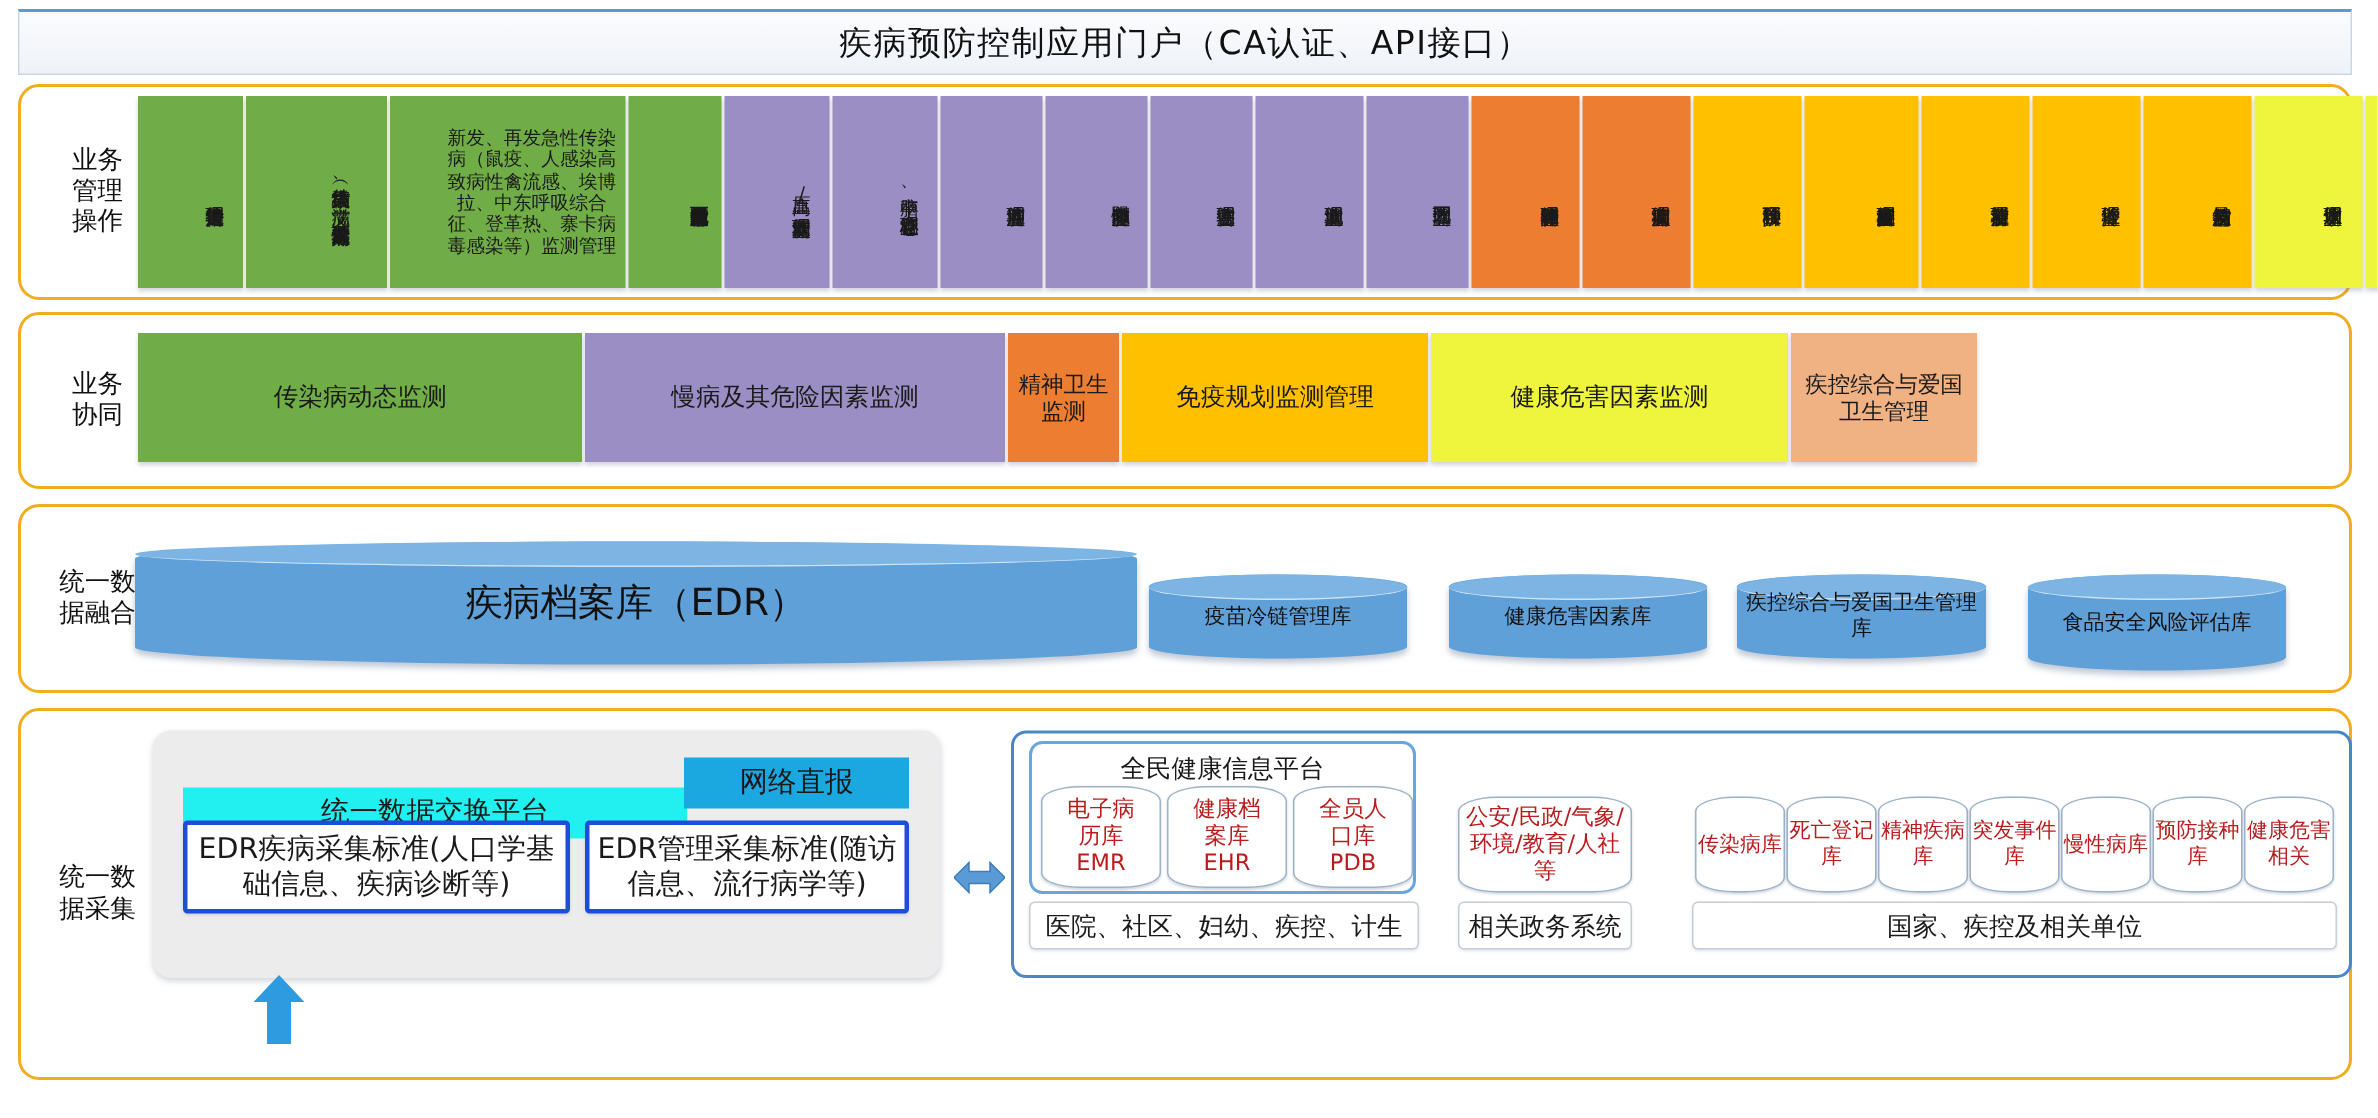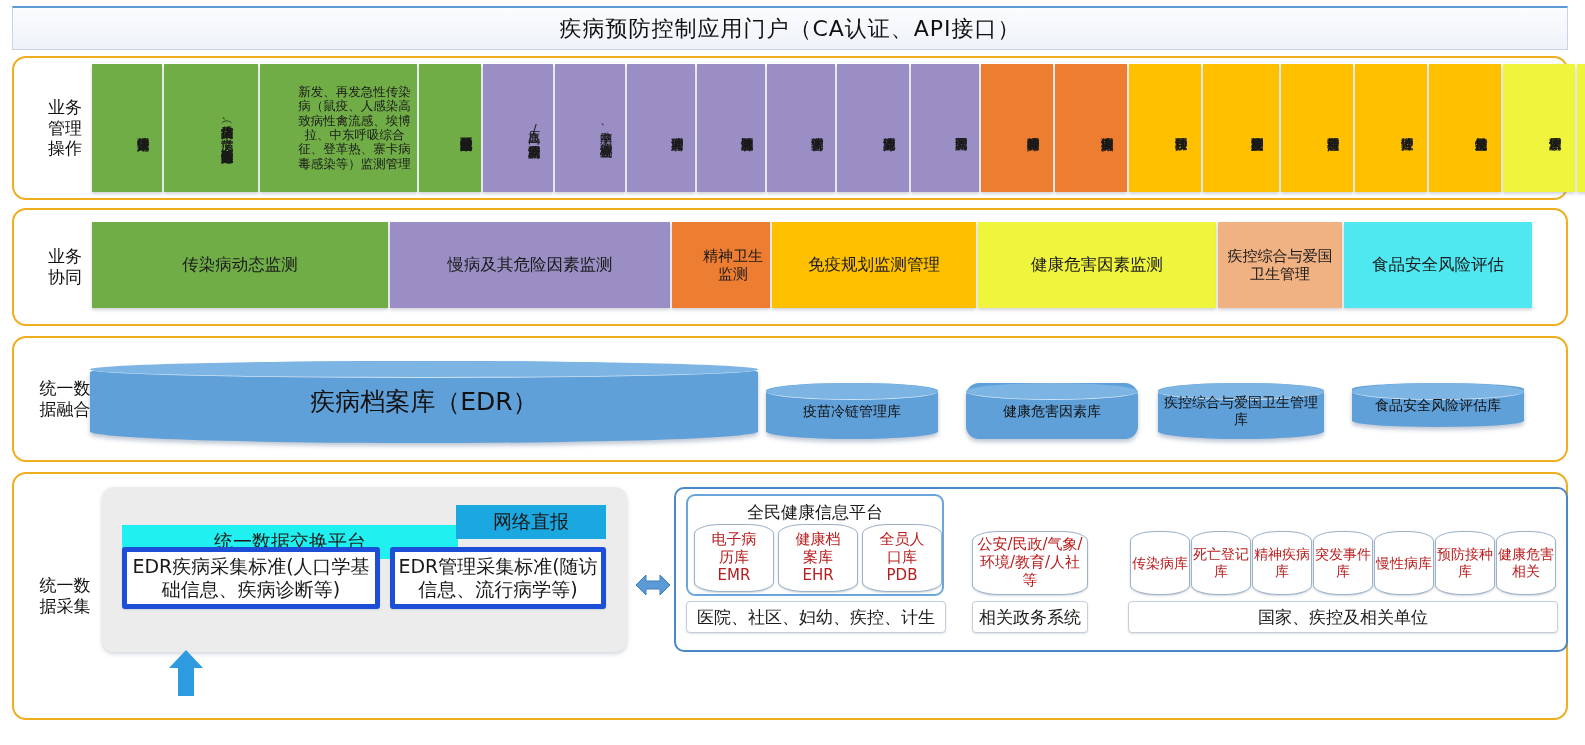--- a/index.html
+++ b/index.html
@@ -82,21 +82,21 @@
   .grayPanel{
     position:absolute;background:#ececec;border-radius:12px;
     box-shadow:0 2px 4px rgba(140,150,165,.4);
   }
   .chip{
     position:absolute;display:flex;align-items:center;justify-content:center;
     text-align:center;box-sizing:border-box;
   }
   .chip span{font-size:19px;line-height:1.22;}
   .whitebox{
-    background:#fff;border:5px solid #1d4ed8;border-radius:3px;
+    background:#fff;border:3px solid #1d4ed8;border-radius:3px;
     box-shadow:0 1px 2px rgba(150,160,175,.35);
   }
   .blueFrame{
     position:absolute;border:2px solid #4a87c8;border-radius:10px;background:#fff;
     box-sizing:border-box;
   }
   .innerFrame{
     position:absolute;border:2px solid #6aa5dc;border-radius:9px;background:#fff;
     box-sizing:border-box;
   }
@@ -236,54 +236,51 @@
   <div class="band" id="band2" style="top:208px;width:1556px;height:118px;">
     <div class="band-label">业务<br>协同</div>
   </div>
   <div class="r2" id="row2" style="left:92px;">
       <div class="t2" style="width: 296px; background: rgb(112, 173, 71);">
         <span>传染病动态监测</span>
       </div>
       <div class="t2" style="width: 280px; background: rgb(155, 142, 196);">
         <span>慢病及其危险因素监测</span>
       </div>
-      <div class="t2" style="width: 74px; background: rgb(237, 125, 49); padding-left: 24px;">
+      <div class="t2" style="width: 74px; background: rgb(237, 125, 49);">
         <span style="font-size: 15px;">精神卫生监测</span>
       </div>
       <div class="t2" style="width: 204px; background: rgb(255, 192, 0);">
         <span>免疫规划监测管理</span>
       </div>
       <div class="t2" style="width: 238px; background: rgb(239, 244, 60);">
         <span>健康危害因素监测</span>
       </div>
       <div class="t2" style="width: 124px; background: rgb(240, 177, 131);">
         <span style="font-size: 15px;">疾控综合与爱国卫生管理</span>
-      </div>
-      <div class="t2" style="width: 188px; background: rgb(79, 232, 240);">
-        <span>食品安全风险评估</span>
       </div>
     </div>
 
   <div class="band" id="band3" style="top:336px;width:1556px;height:126px;">
     <div class="band-label">统一数<br>据融合</div>
   </div>
   <div id="row3">
       <div class="cyl big" style="left: 90px; width: 668px; top: 361px; height: 82px;">
         <span>疾病档案库（EDR）</span>
       </div>
       <div class="cyl" style="left: 766px; width: 172px; top: 383px; height: 56px;">
         <span>疫苗冷链管理库</span>
       </div>
-      <div class="cyl" style="left: 966px; width: 172px; top: 383px; height: 56px; border-radius: 13px;">
+      <div class="cyl" style="left: 966px; width: 172px; top: 383px; height: 56px;">
         <span>健康危害因素库</span>
       </div>
       <div class="cyl" style="left: 1158px; width: 166px; top: 383px; height: 56px;">
         <span>疾控综合与爱国卫生管理库</span>
       </div>
-      <div class="cyl" style="left: 1352px; width: 172px; top: 383px; height: 44px;">
+      <div class="cyl" style="left: 1352px; width: 172px; top: 383px; height: 64px;">
         <span>食品安全风险评估库</span>
       </div>
     </div>
 
   <div class="band" id="band4" style="top:472px;width:1556px;height:248px;">
     <div class="band-label">统一数<br>据采集</div>
   </div>
 
   <div class="grayPanel" style="left:102px;top:487px;width:525px;height:165px;">
     <div class="chip" style="left:20px;top:18px;width:336px;height:34px;background:#21F0F0;margin-top:20px;">

